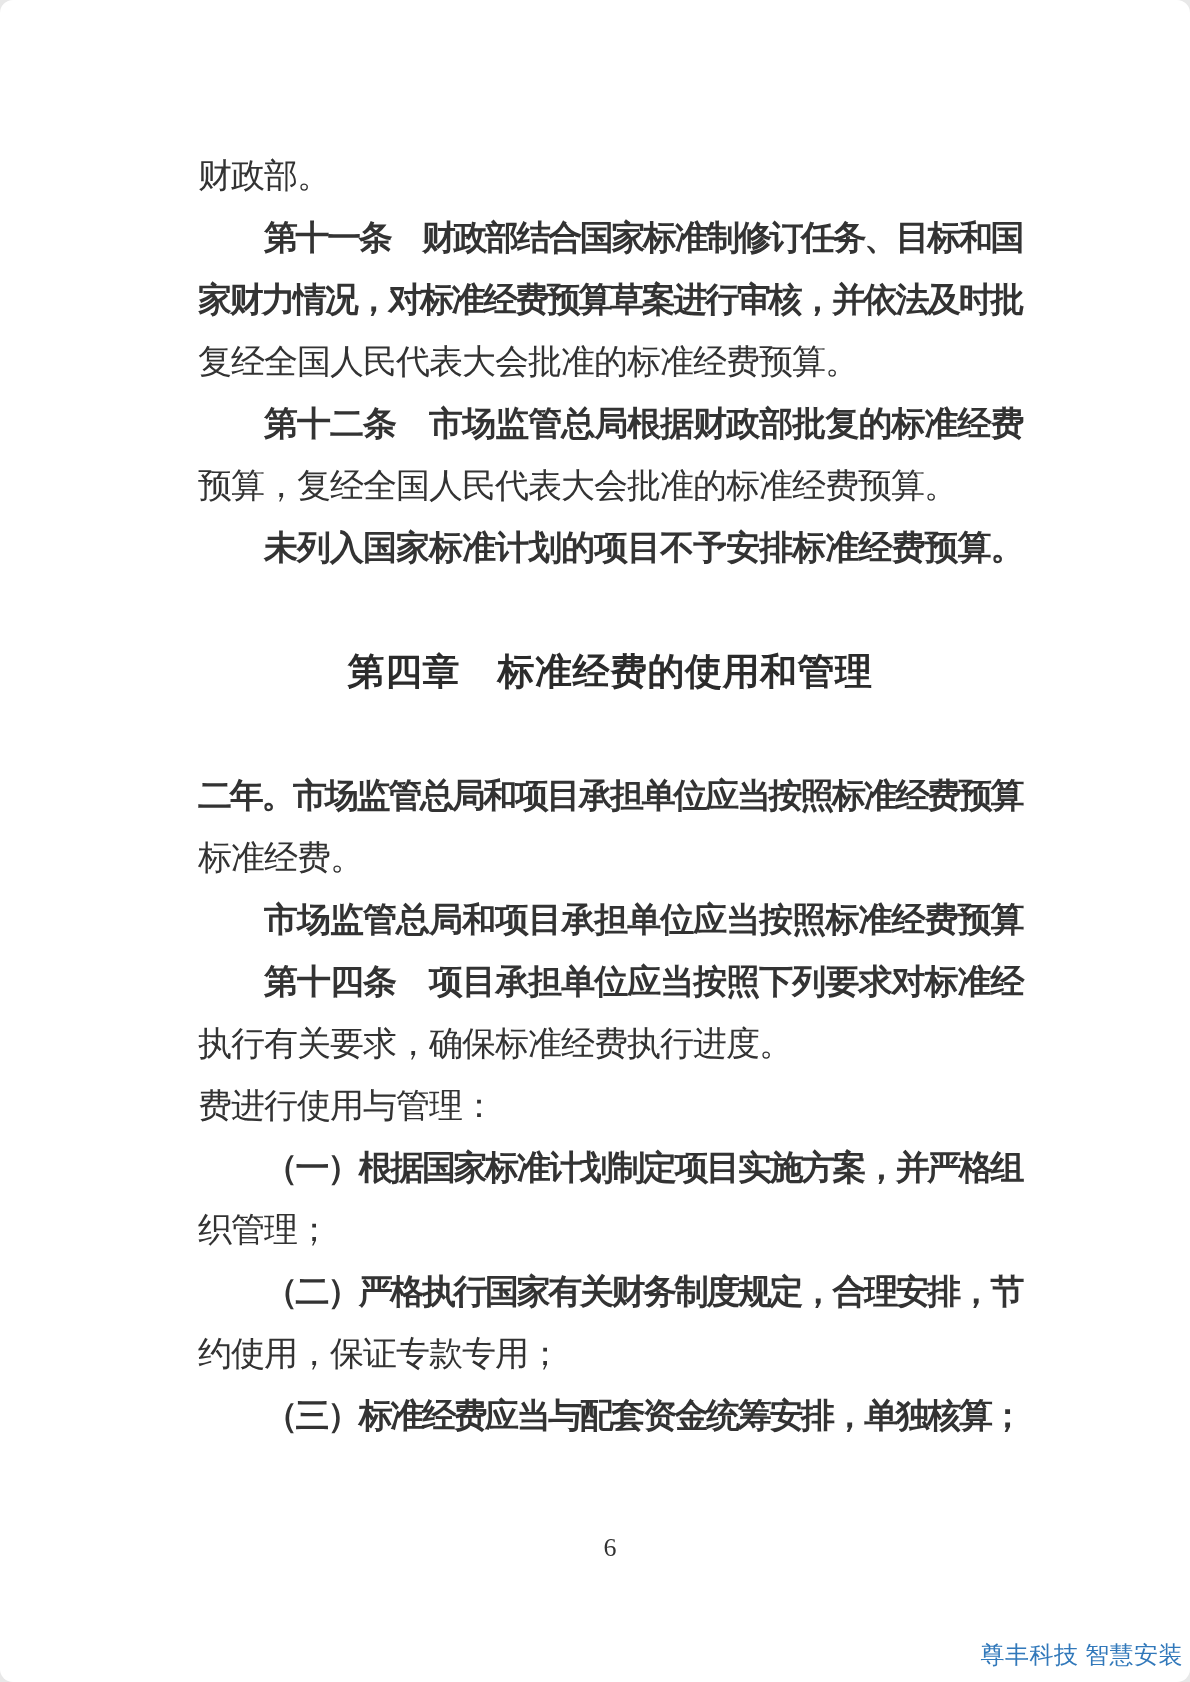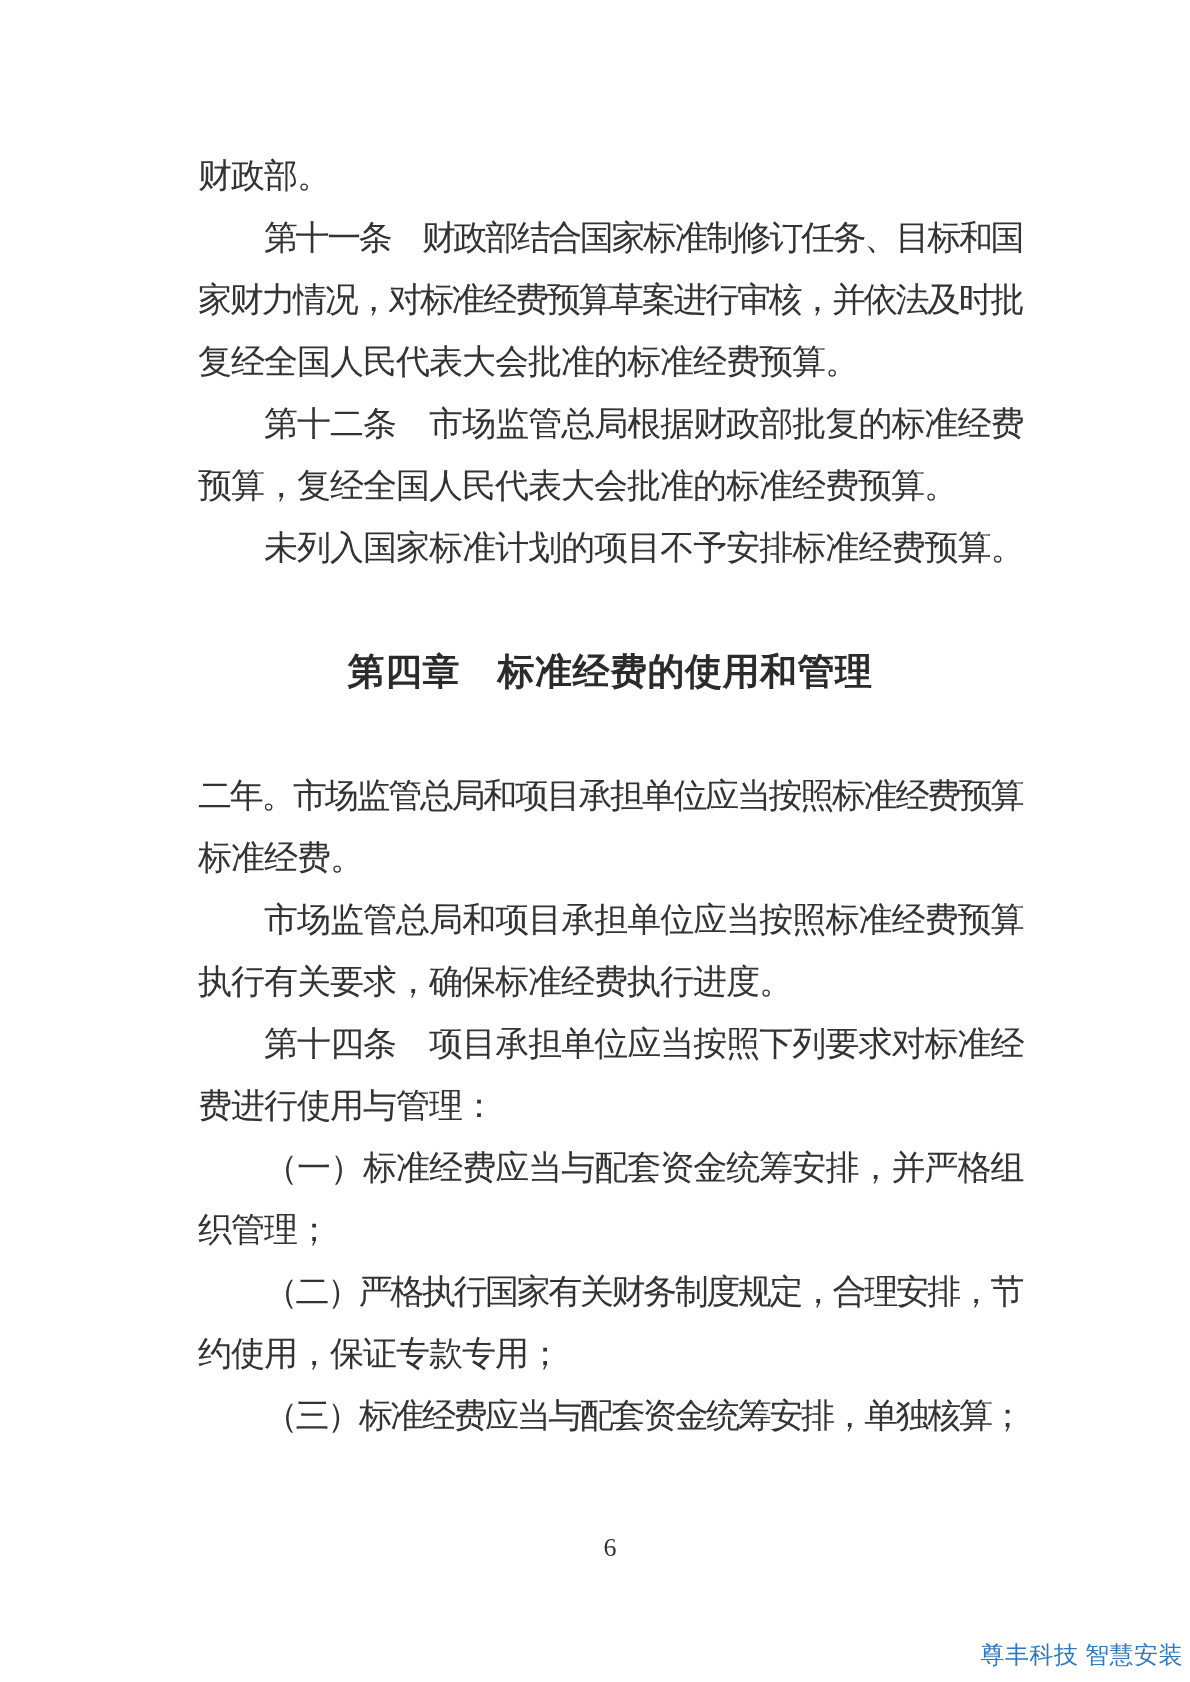--- a/index.html
+++ b/index.html
@@ -9,40 +9,42 @@
   }
   .page {
     position: relative;
     width: 1190px;
     height: 1682px;
     margin: 0 auto;
     background: #ffffff;
     overflow: hidden;
     font-family: "Liberation Serif", "DejaVu Serif", serif;
     color: #333333;
+    border-radius: 13px;
   }
   .textblock {
     position: absolute;
     left: 198px;
     top: 145px;
     width: 824px;
   }
   .line {
     height: 62px;
     line-height: 62px;
     font-size: 34px;
     letter-spacing: -1px;
     white-space: nowrap;
     color: #333333;
   }
   .line.justify {
     white-space: normal;
     letter-spacing: -2.5px;
     text-align: justify;
     text-align-last: justify;
+    font-weight: bold;
   }
   .line.indent {
     text-indent: 66px;
   }
   .chapter-heading {
     height: 62px;
     line-height: 62px;
     margin: 62px 0;
     text-align: center;
     font-family: "Liberation Sans", "DejaVu Sans", sans-serif;
@@ -88,24 +90,24 @@
     <div class="line">复经全国人民代表大会批准的标准经费预算。</div>
     <div class="line indent justify">第十二条　市场监管总局根据财政部批复的标准经费</div>
     <div class="line">预算，复经全国人民代表大会批准的标准经费预算。</div>
     <div class="line indent justify">未列入国家标准计划的项目不予安排标准经费预算。</div>
 
     <div class="chapter-heading">第四章　标准经费的使用和管理</div>
 
     <div class="line justify">二年。市场监管总局和项目承担单位应当按照标准经费预算</div>
     <div class="line">标准经费。</div>
     <div class="line indent justify">市场监管总局和项目承担单位应当按照标准经费预算</div>
+    <div class="line indent justify">第十四条　项目承担单位应当按照下列要求对标准经</div>
     <div class="line">执行有关要求，确保标准经费执行进度。</div>
-    <div class="line indent justify">第十四条　项目承担单位应当按照下列要求对标准经</div>
     <div class="line">费进行使用与管理：</div>
-    <div class="line indent justify">（一）标准经费应当与配套资金统筹安排，并严格组</div>
+    <div class="line indent justify">（一）根据国家标准计划制定项目实施方案，并严格组</div>
     <div class="line">织管理；</div>
     <div class="line indent justify">（二）严格执行国家有关财务制度规定，合理安排，节</div>
     <div class="line">约使用，保证专款专用；</div>
     <div class="line indent justify">（三）标准经费应当与配套资金统筹安排，单独核算；</div>
 
   </div>
 
   <div class="pagenum">6</div>
 
   <div class="watermark" style="color: rgb(49, 120, 186);">尊丰科技 智慧安装</div>

